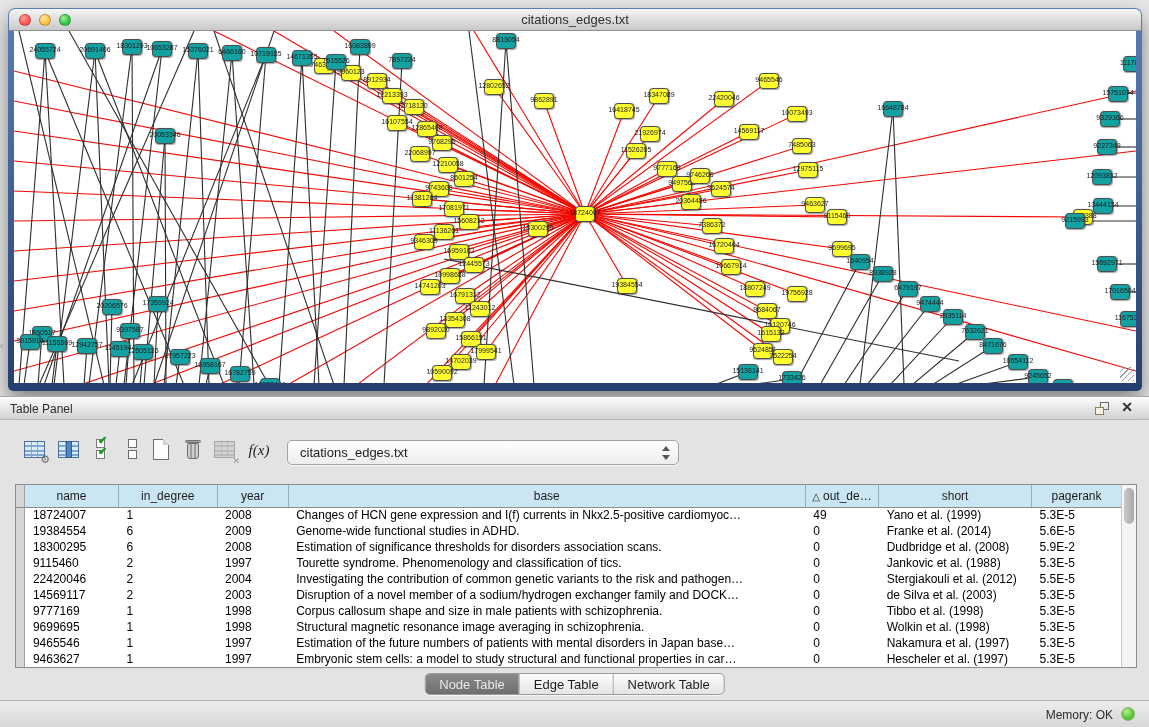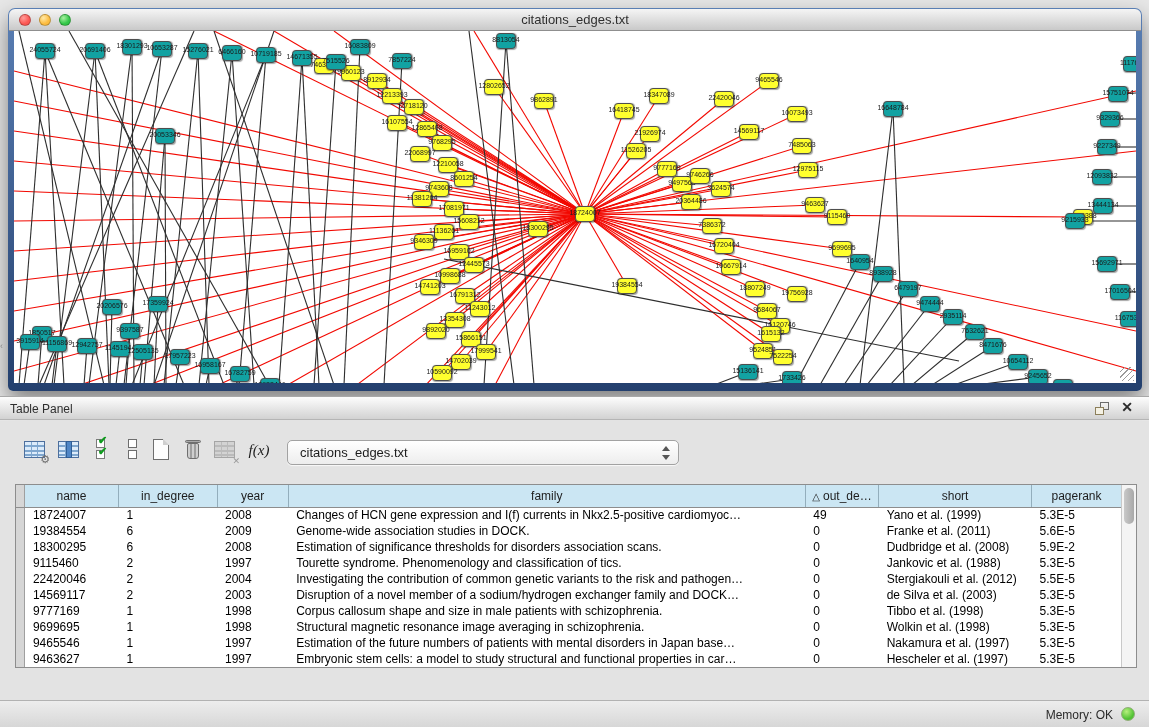--- a/index.html
+++ b/index.html
@@ -711,21 +711,21 @@
           <col class="c4">
           <col class="c5">
           <col class="c6">
       </colgroup>
       <thead>
           <tr id="tbl-head">
             <th class="gut"></th>
             <th>name</th>
             <th>in_degree</th>
             <th>year</th>
-            <th>family</th>
+            <th>base</th>
             <th><span class="sort-mark">△</span>out_de…</th>
             <th>short</th>
             <th>pagerank</th>
           </tr>
         </thead>
       <tbody id="tbl-body">
           <tr>
             <td class="gut"></td>
             <td>18724007</td>
             <td>1</td>
@@ -733,23 +733,23 @@
             <td>Changes of HCN gene expression and I(f) currents in Nkx2.5-positive cardiomyoc…</td>
             <td>49</td>
             <td>Yano et al. (1999)</td>
             <td>5.3E-5</td>
           </tr>
           <tr>
             <td class="gut"></td>
             <td>19384554</td>
             <td>6</td>
             <td>2009</td>
-            <td>Genome-wide association studies in DOCK.</td>
+            <td>Genome-wide functional studies in ADHD.</td>
             <td>0</td>
-            <td>Franke et al. (2011)</td>
+            <td>Franke et al. (2014)</td>
             <td>5.6E-5</td>
           </tr>
           <tr>
             <td class="gut"></td>
             <td>18300295</td>
             <td>6</td>
             <td>2008</td>
             <td>Estimation of significance thresholds for disorders association scans.</td>
             <td>0</td>
             <td>Dudbridge et al. (2008)</td>
@@ -825,18 +825,23 @@
             <td>Hescheler et al. (1997)</td>
             <td>5.3E-5</td>
           </tr>
         </tbody>
     </table>
     <div class="vscroll">
       <div class="thumb"></div>
     </div>
   </div>
 
+  <div class="seg" id="seg-tabs">
+      <span class="tab sel">Node Table</span>
+      <span class="tab">Edge Table</span>
+      <span class="tab">Network Table</span>
+    </div>
 </div>
 
 <div class="statusbar">
   <span class="mem-label">Memory: OK</span>
   <span class="mem-dot"></span>
 </div>
 
 </body></html>

